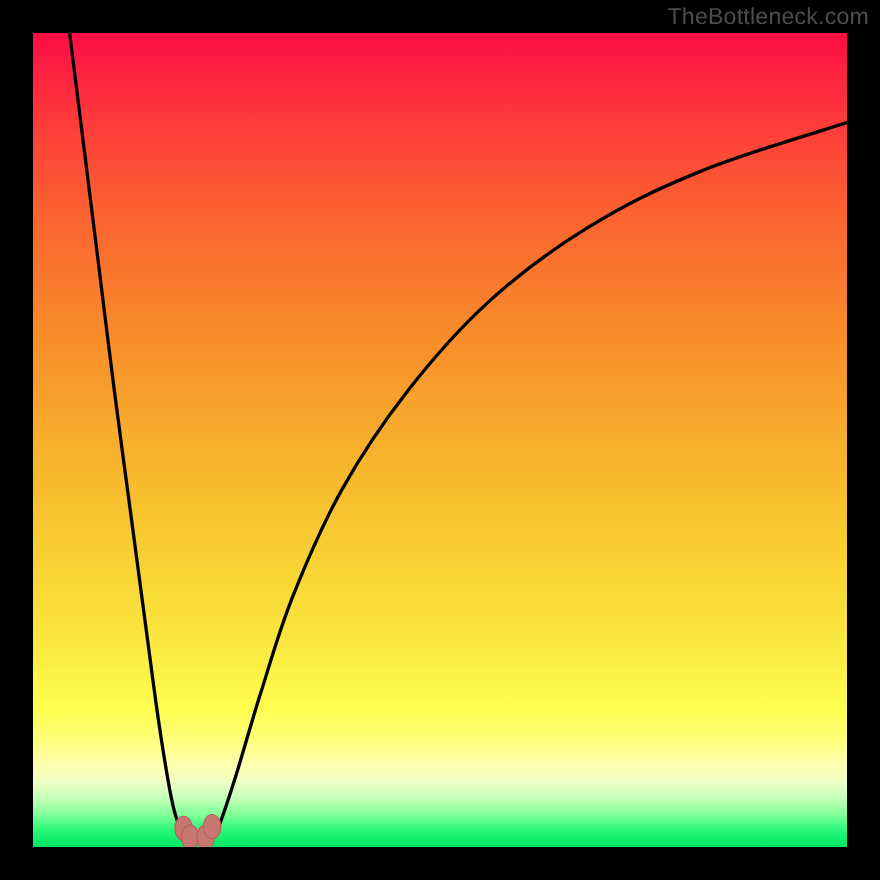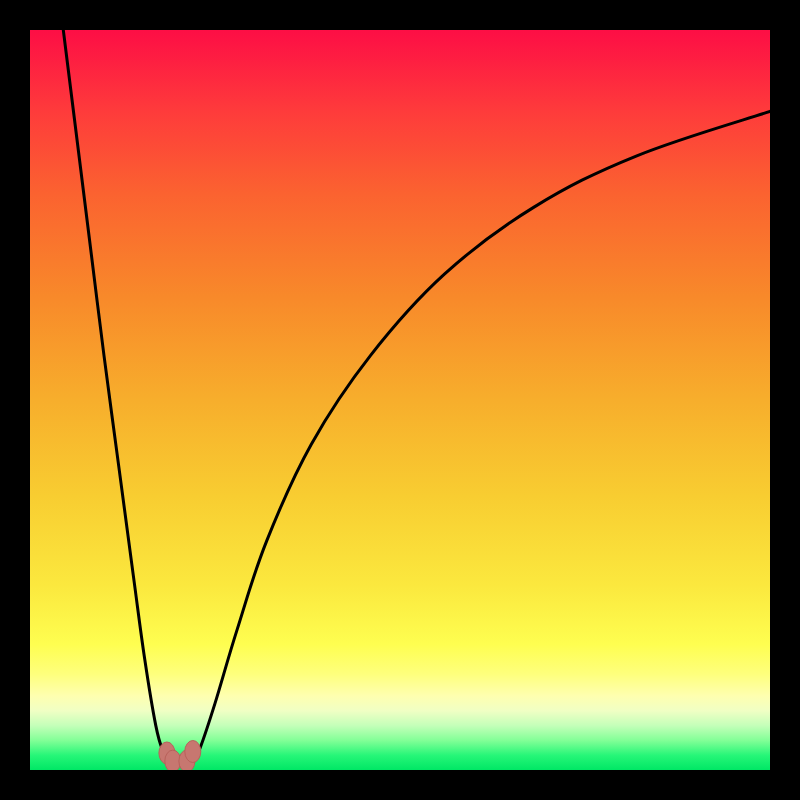--- a/index.html
+++ b/index.html
@@ -77,13 +77,14 @@
           <path d="M 162.8 732.6 C 164.132 729.936, 166.204 728.456, 170.20000000000002 717.8 C 174.19600000000003 707.1439999999999, 178.34 694.712, 185 673.4 C 191.66 652.088, 197.876 628.704, 207.20000000000002 599.4 C 216.52400000000003 570.096, 223.48000000000002 543.9, 236.8 510.6 C 250.12 477.3, 262.55199999999996 447.7, 281.2 414.4 C 299.848 381.09999999999997, 316.42400000000004 356.236, 340.40000000000003 325.59999999999997 C 364.37600000000003 294.96399999999994, 385.096 270.84, 414.40000000000003 244.2 C 443.70400000000006 217.56, 468.56800000000004 198.912, 503.20000000000005 177.60000000000002 C 537.832 156.28800000000004, 564.1759999999999 143.11600000000007, 606.8 125.80000000000007 C 649.424 108.48400000000007, 716.024 89.392, 740 81.39999999999998" fill="none" stroke="#000000" stroke-width="3" stroke-linecap="round"></path>
         </g>
       <g id="marker-group">
           <ellipse cx="136.9" cy="722.98" rx="8" ry="11" fill="#c77770" stroke="#b8615a" stroke-width="1"></ellipse>
           <ellipse cx="142.82" cy="731.12" rx="8" ry="11" fill="#c77770" stroke="#b8615a" stroke-width="1"></ellipse>
           <ellipse cx="156.88" cy="731.12" rx="8" ry="11" fill="#c77770" stroke="#b8615a" stroke-width="1"></ellipse>
           <ellipse cx="162.8" cy="721.5" rx="8" ry="11" fill="#c77770" stroke="#b8615a" stroke-width="1"></ellipse>
         </g>
     </svg>
   </div>
+  <div class="watermark">TheBottleneck.com</div>
 </div>
 
 </body></html>

